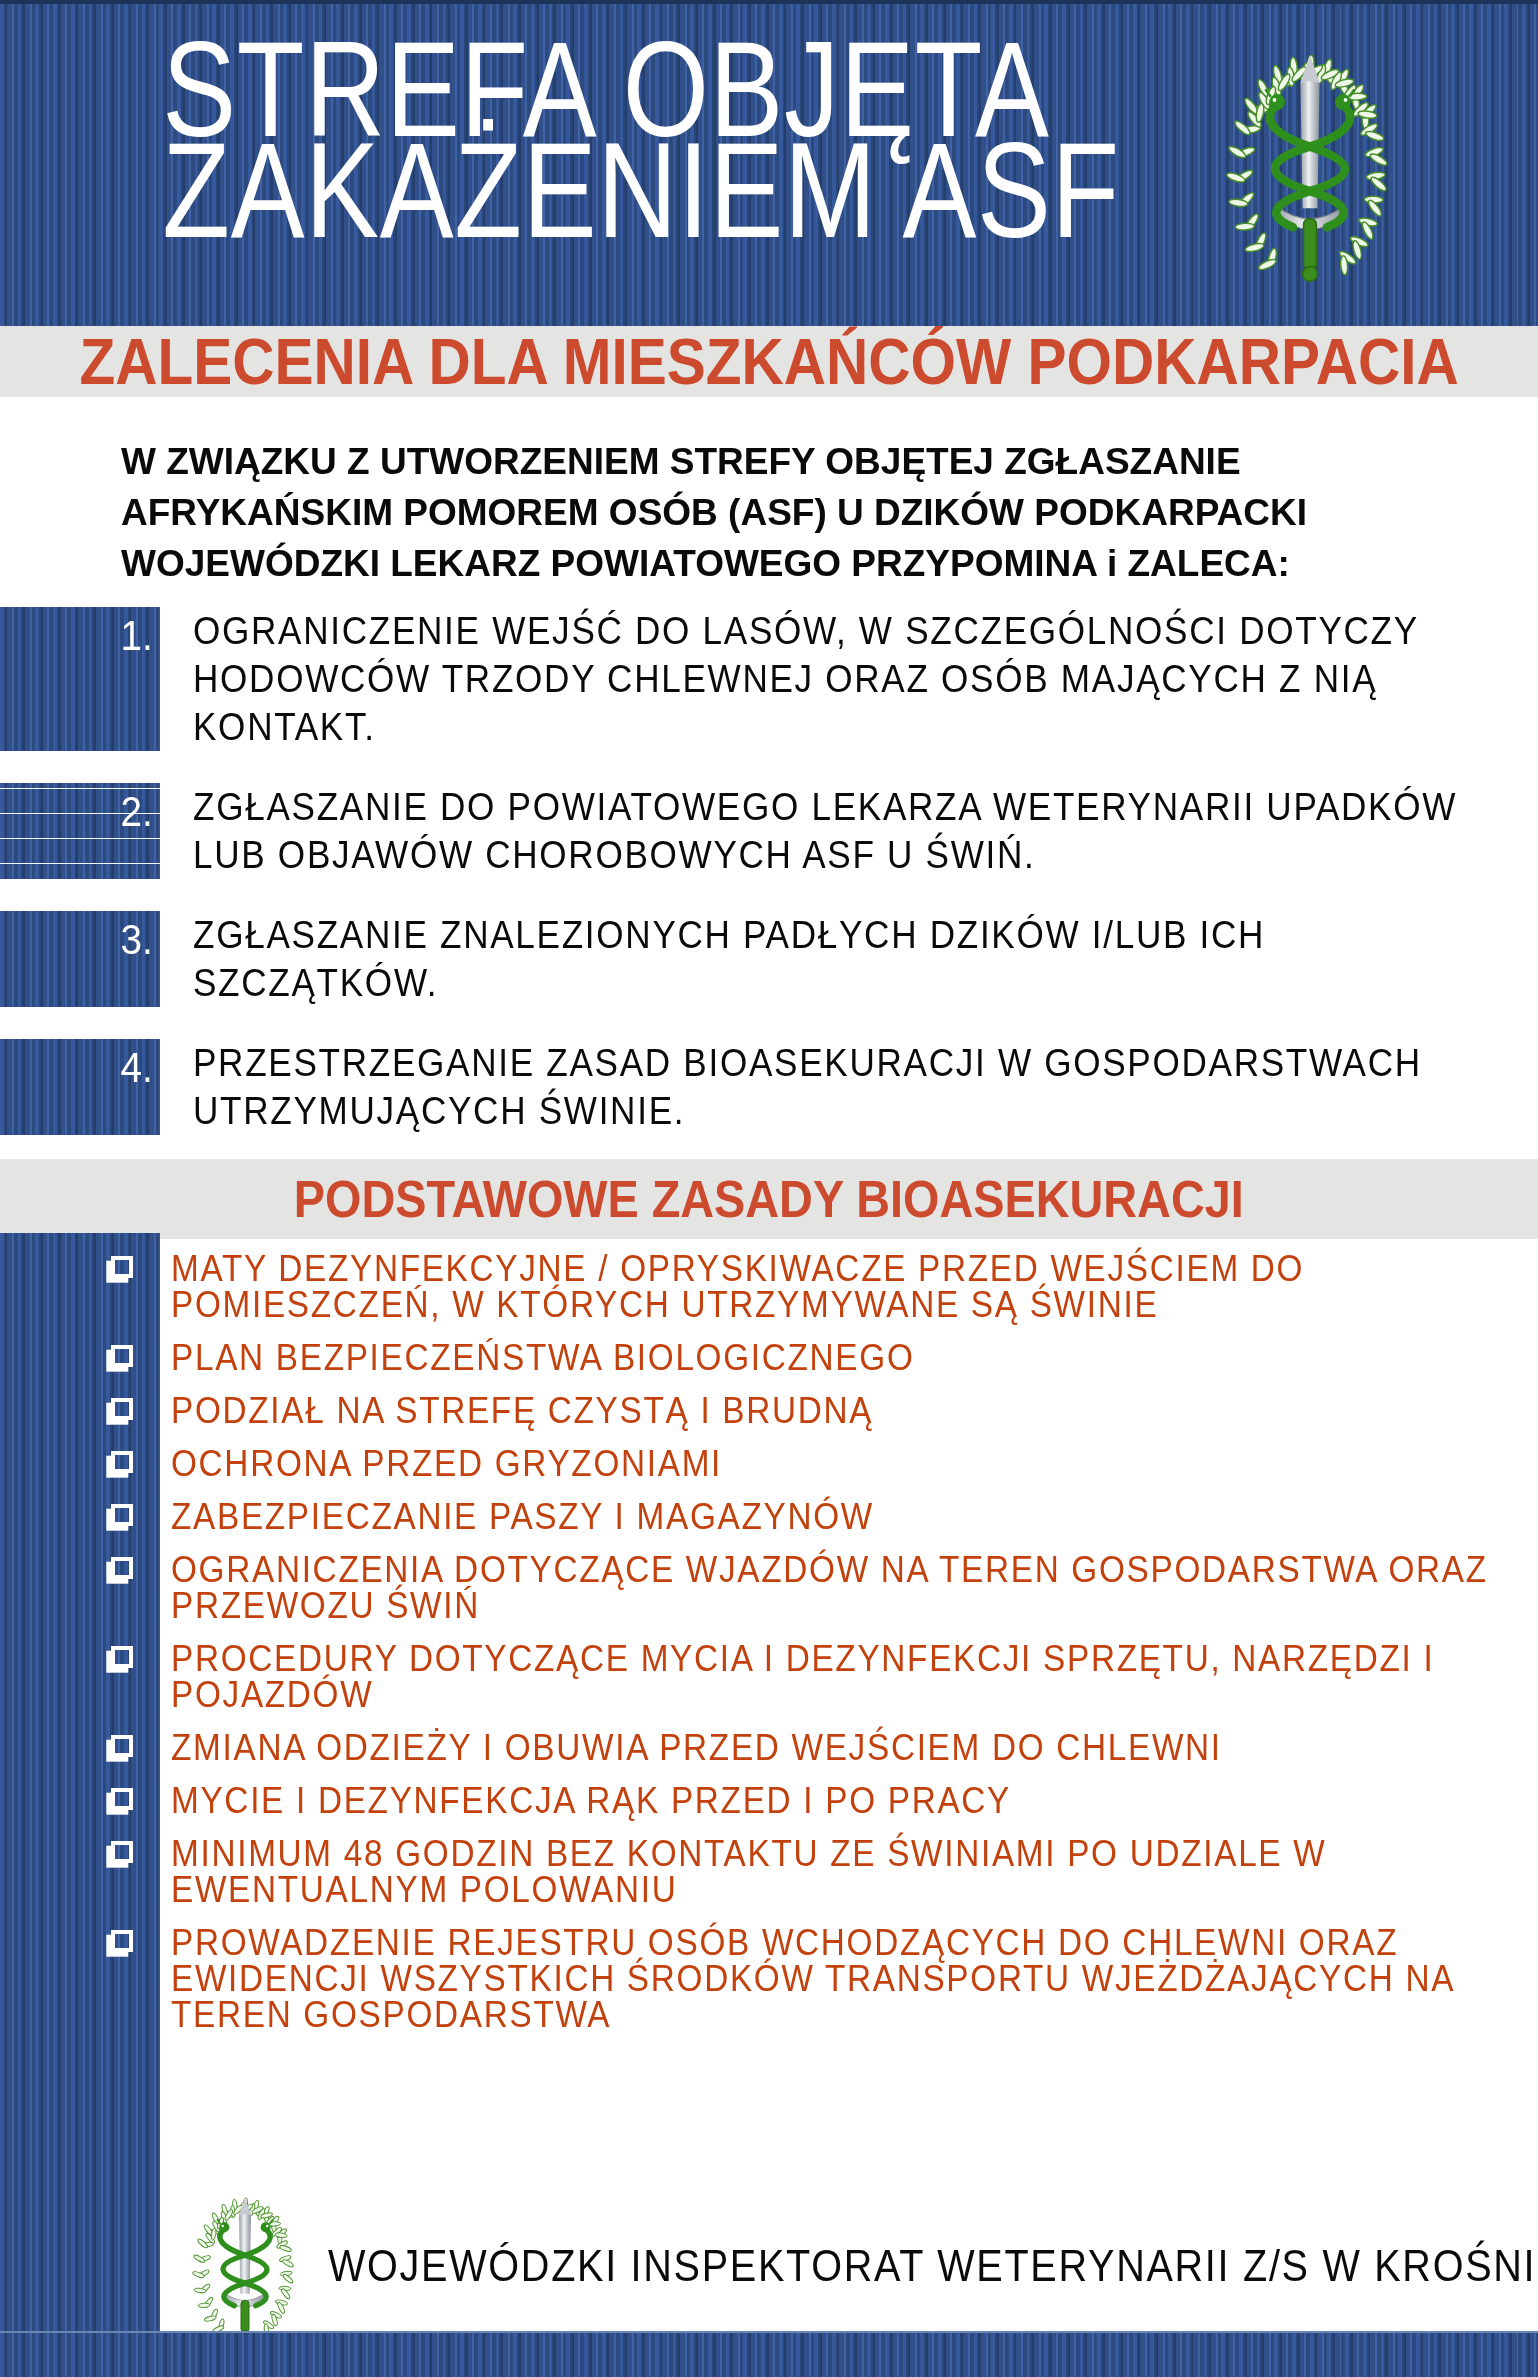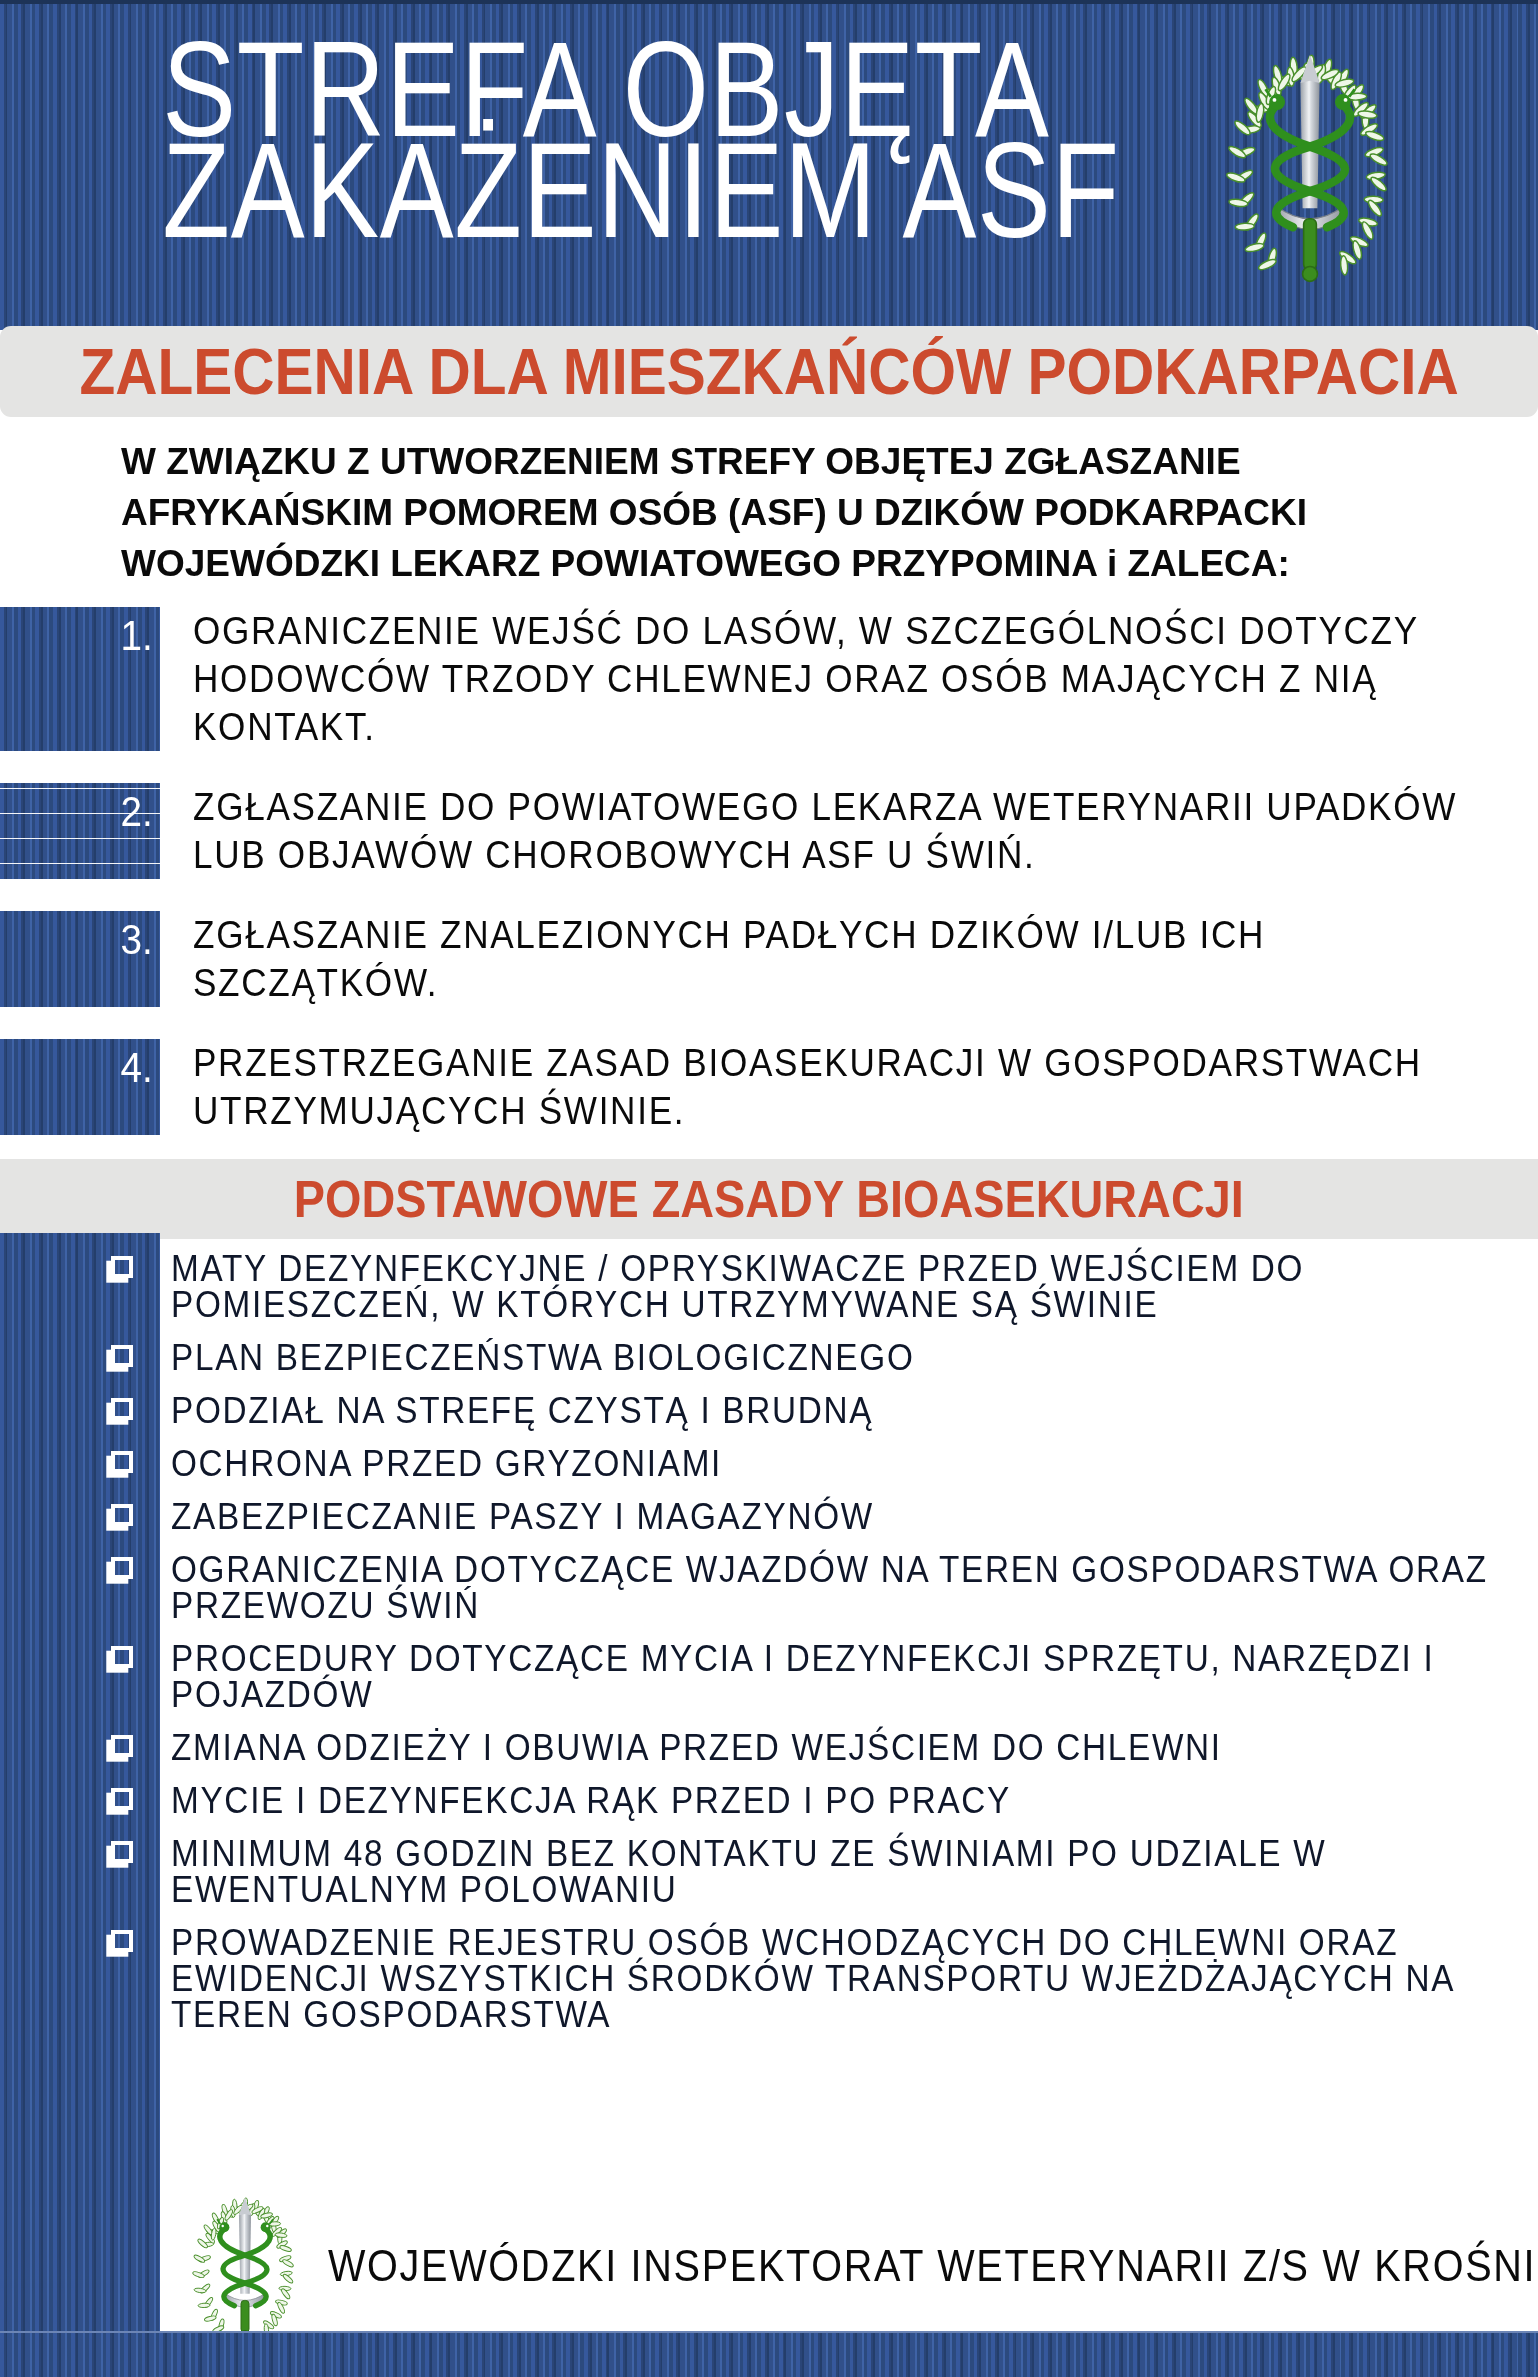--- a/index.html
+++ b/index.html
@@ -20,21 +20,21 @@
   }
   
   .header{position:absolute;left:0;top:0;width:1538px;height:326px;border-top:4.7px solid #1d3357;}
   .titlebox{position:absolute;left:65px;top:35px;width:1081px;text-align:center;color:#ffffff;}
   .titleline{display:block;font-size:135px;line-height:101px;font-weight:400;
     transform:scaleX(0.82);transform-origin:center;white-space:nowrap;letter-spacing:0.9px;}
   .logo-main{position:absolute;left:1198px;top:45px;width:224px;height:244px;}
   .logo-footer{position:absolute;left:175px;top:2194px;width:140px;height:153px;}
   
   .band{position:absolute;left:0;width:1538px;background:#e4e4e3;display:flex;align-items:center;justify-content:center;}
-  .band1{top:326px;height:91px;border-radius:11px;}
+  .band1{top:326px;height:71px;}
   .band2{top:1159px;height:80px;}
   .bandtext{color:#cc4b2e;font-weight:700;white-space:nowrap;transform:scaleX(0.9);transform-origin:center;}
   .band1 .bandtext{font-size:65px;}
   .band2 .bandtext{font-size:52px;}
   
   .intro{position:absolute;left:121px;top:436px;width:1305px;color:#0a0a0a;}
   .introline{font-size:37px;font-weight:700;line-height:51px;white-space:nowrap;}
   
   .numlist{position:absolute;left:0;top:607px;width:1538px;}
   .numrow{display:flex;align-items:stretch;margin-bottom:32px;}
@@ -48,21 +48,21 @@
     background-size:100% 25px;}
   .numtext{padding-left:33px;font-size:39px;line-height:48px;color:#0a0a0a;}
   .numtext .cx{display:inline-block;width:1454px;transform:scaleX(0.9);transform-origin:left top;letter-spacing:1.9px;}
   
   .checksec{position:absolute;left:0;top:1229px;width:1538px;height:1102px;}
   .checkbar{position:absolute;left:0;top:3.7px;bottom:0;width:160px;}
   .checklist{position:absolute;left:0;top:22.4px;width:1538px;}
   .checkrow{position:relative;margin-bottom:17px;padding-left:171px;}
   .cb{position:absolute;left:111px;top:4.7px;width:14px;height:14px;
     border:4.7px solid #ffffff;box-shadow:-4.7px 4.7px 0 0 #ffffff;background:transparent;}
-  .checktext{font-size:37px;line-height:36px;color:#0f172a;}
+  .checktext{font-size:37px;line-height:36px;color:#c2410c;}
   .checktext .cx{display:inline-block;width:1501px;transform:scaleX(0.9);transform-origin:left top;letter-spacing:1.9px;}
   
   .footertext{position:absolute;left:328px;top:2241px;font-size:44px;color:#0a0a0a;white-space:nowrap;
     transform:scaleX(0.9);transform-origin:left top;letter-spacing:1.9px;}
   .bottomband{position:absolute;left:0;top:2331px;width:1538px;height:47px;border-top:2.8px solid #6c85b5;box-sizing:border-box;}
   svg .leaf{fill:#eff7e8;stroke:#4a8f2c;stroke-width:1.4;}
 </style>
 </head>
 <body>
 

